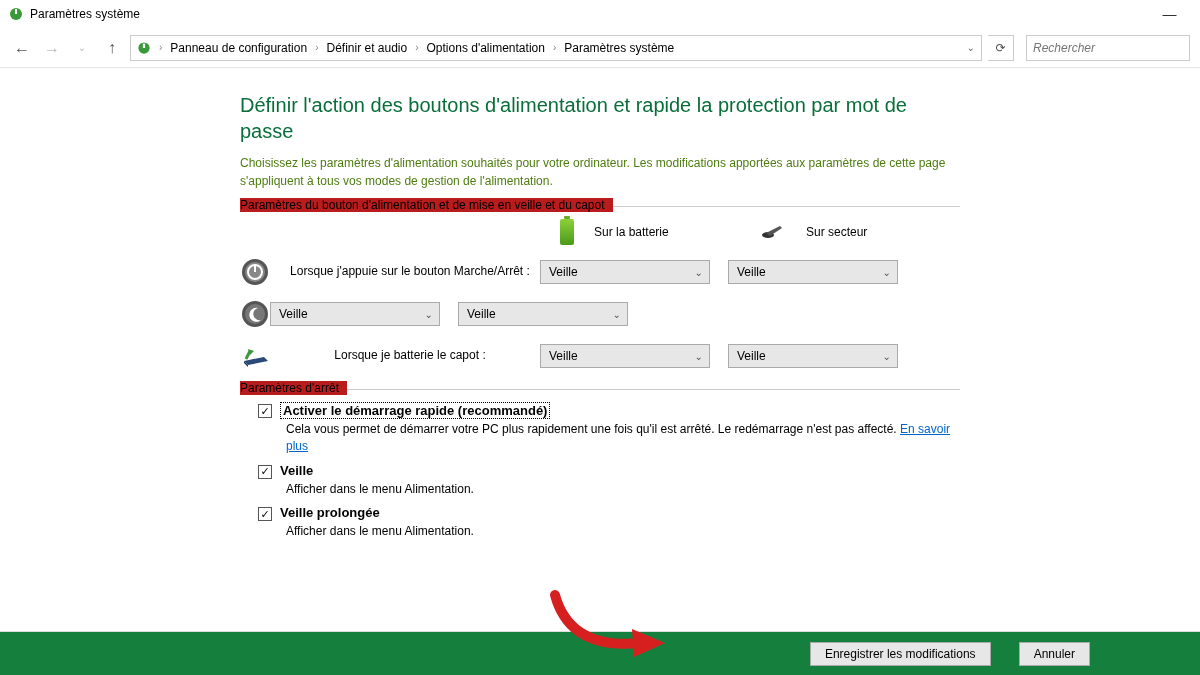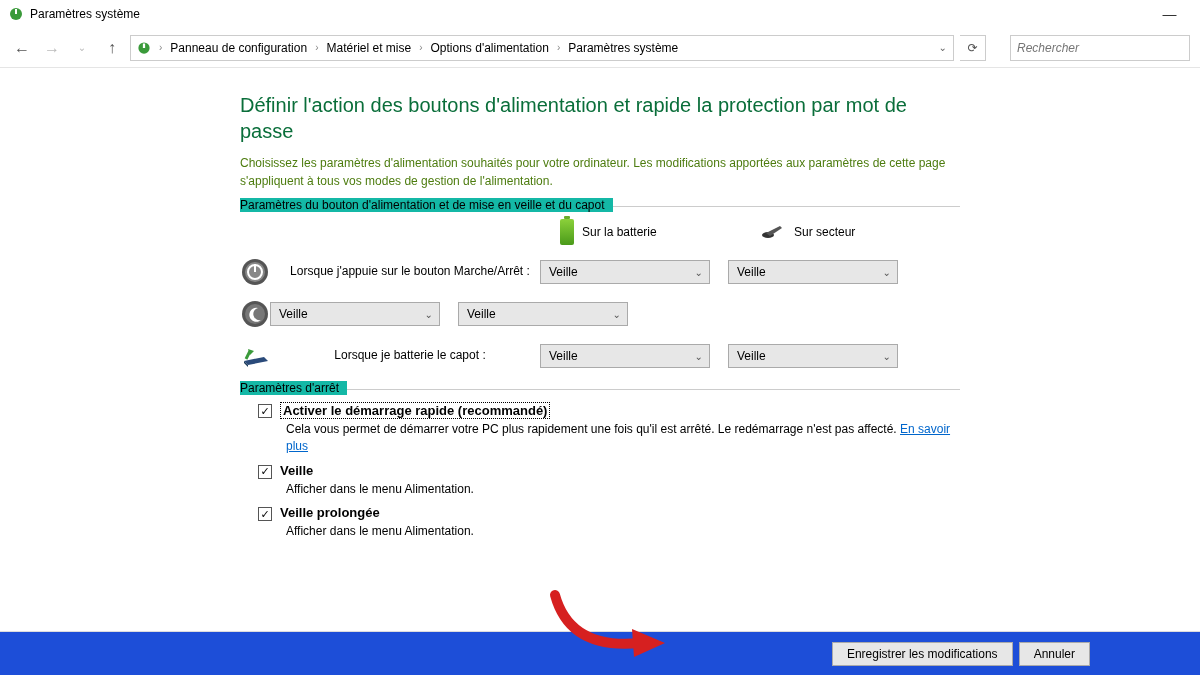--- a/index.html
+++ b/index.html
@@ -68,23 +68,23 @@
   .crumb-dd { color: #666; font-size: 10px; padding: 0 2px;}
   .crumb-spacer { flex: 1; }
   .refresh {
     width: 26px; height: 26px;
     border: 1px solid #ccc;
     border-left: none;
     display: flex; align-items: center; justify-content: center;
     color: #555;
   }
   .searchbox {
-    width: 180px; height: 26px;
+    width: 164px; height: 26px;
     border: 1px solid #ccc;
-    margin-left: 18px;
+    margin-left: 6px;
     padding: 0 6px;
     font-size: 12px;
     font-style: italic;
     color: #888;
   }
   .content {
     padding: 18px 0 0 0;
     display: flex;
     justify-content: center;
   }
@@ -107,35 +107,35 @@
   .groupbox {
     position: relative;
     border-top: 1px solid #ccc;
     margin-top: 8px;
     padding-top: 12px;
   }
   .groupbox .legend {
     position: absolute;
     top: -9px;
     left: 0;
-    background: #14b8a6;
+    background: #b91c1c;
     padding-right: 8px;
     font-size: 12px;
   }
   .col-headers {
     display: flex;
     align-items: center;
     margin-left: 320px;
     gap: 40px;
     margin-bottom: 12px;
   }
   .col-head {
     display: flex;
     align-items: center;
-    gap: 8px;
+    gap: 20px;
     width: 160px;
   }
   .battery-icon {
     width: 14px; height: 26px;
     background: linear-gradient(to bottom, #8bd13a, #4a9a1a);
     border-radius: 2px;
     position: relative;
   }
   .battery-icon::before {
     content:"";
@@ -217,22 +217,22 @@
   .footer {
     position: absolute;
     bottom: 0;
     left: 0; right: 0;
     height: 44px;
     border-top: 1px solid #ddd;
     display: flex;
     align-items: center;
     justify-content: flex-end;
     padding-right: 110px;
-    gap: 6px;
-    background: #1d4ed8;
+    gap: 28px;
+    background: #15803d;
   }
   .btn {
     height: 24px;
     padding: 0 14px;
     border: 1px solid #aaa;
     background: #e7e7e7;
     font-size: 12px;
     display: flex;
     align-items: center;
   }
@@ -268,21 +268,21 @@
   <div class="crumbbar">
     <span class="crumb-icon">
       <svg viewBox="0 0 16 16">
           <circle cx="8" cy="8" r="5" fill="#3a9a3a"></circle>
           <rect x="7" y="4" width="2" height="4" fill="#fff"></rect>
         </svg>
     </span>
     <span class="crumb-sep">›</span>
     <span class="crumb-item">Panneau de configuration</span>
     <span class="crumb-sep">›</span>
-    <span class="crumb-item">Matériel et mise</span>
+    <span class="crumb-item">Définir et audio</span>
     <span class="crumb-sep">›</span>
     <span class="crumb-item">Options d'alimentation</span>
     <span class="crumb-sep">›</span>
     <span class="crumb-item">Paramètres système</span>
     <span class="crumb-spacer"></span>
     <span class="crumb-dd">⌄</span>
   </div>
   <div class="refresh">⟳</div>
   <input class="searchbox" placeholder="Rechercher" style="">
 </div>

